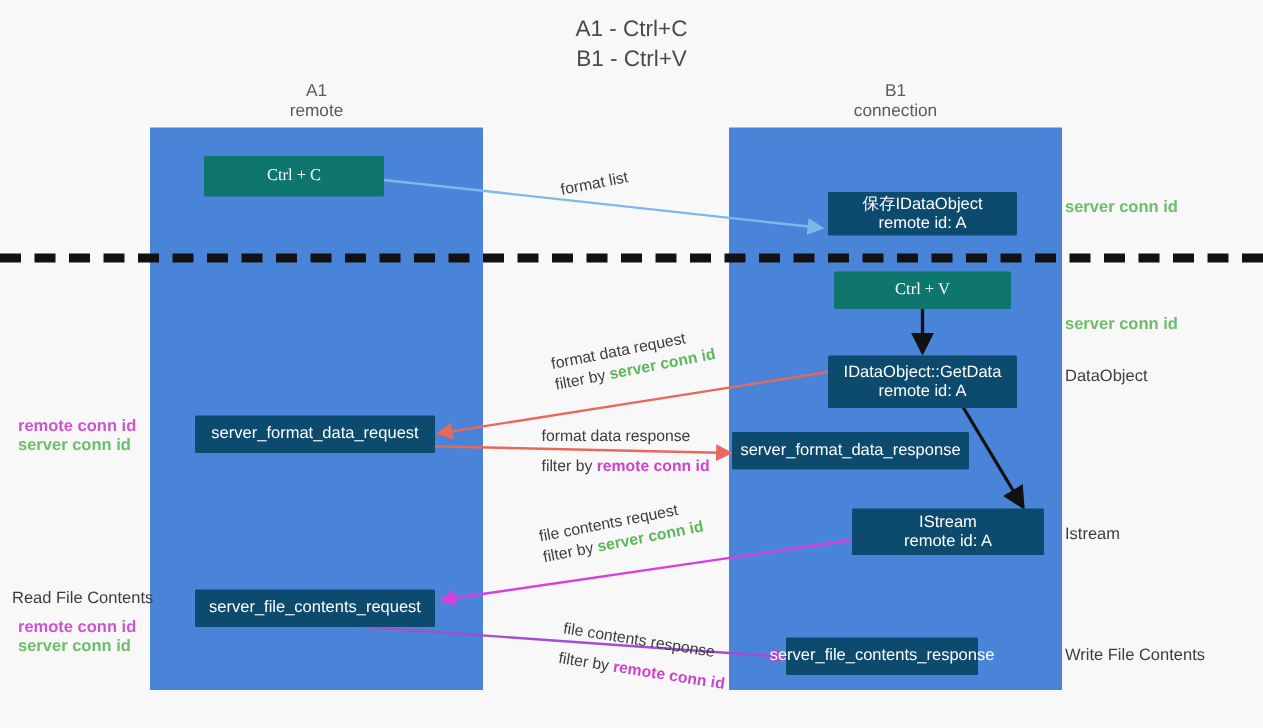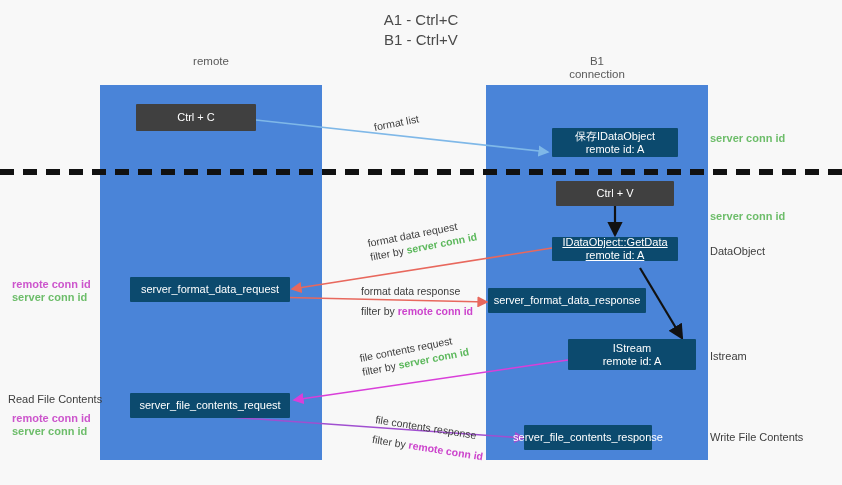--- a/index.html
+++ b/index.html
@@ -56,21 +56,21 @@
     flex-direction: column;
     align-items: center;
     justify-content: center;
     color: #ffffff;
     font-size: 11px;
     line-height: 13px;
     text-align: center;
     border-radius: 1px;
   }
   .box.orange { background: #0c4a6e; }
-  .box.green  { background: #404040; }
+  .box.green  { background: #0f766e; font-family: Liberation Serif, serif; }
 
   .side-label {
     position: absolute;
     font-size: 11px;
     line-height: 13px;
     white-space: nowrap;
   }
   .side-label.green  { color: #6dbd6a; font-weight: bold; }
   .side-label.purple { color: #cc55cc; font-weight: bold; }
   .side-label.dark   { color: #3d3d3d; }
@@ -91,20 +91,21 @@
 <body>
 
 <div id="canvas">
 
   <div class="title">
     <div>A1 - Ctrl+C</div>
     <div>B1 - Ctrl+V</div>
   </div>
 
   <div class="lane-head head-a">
+    <span class="l1">A1</span>
     <span class="l2">remote</span>
   </div>
   <div class="lane-head head-b">
     <span class="l1">B1</span>
     <span class="l2">connection</span>
   </div>
 
   <div class="lane lane-a"></div>
   <div class="lane lane-b"></div>
 
@@ -150,21 +151,21 @@
 
   <div class="box orange" style="left:552px; top:128px; width:126px; height:29px;">
     <span>保存IDataObject</span>
     <span>remote id: A</span>
   </div>
 
   <div class="box green" style="left:556px; top:181px; width:118px; height:25px;">
     <span>Ctrl + V</span>
   </div>
 
-  <div class="box orange" style="left:552px; top:237px; width:126px; height:24px;text-decoration:underline;">
+  <div class="box orange" style="left:552px; top:237px; width:126px; height:35px;">
     <span>IDataObject::GetData</span>
     <span>remote id: A</span>
   </div>
 
   <div class="box orange" style="left:568px; top:339px; width:128px; height:31px;">
     <span>IStream</span>
     <span>remote id: A</span>
   </div>
 
   <div class="box orange" style="left:488px; top:288px; width:158px; height:25px;">

